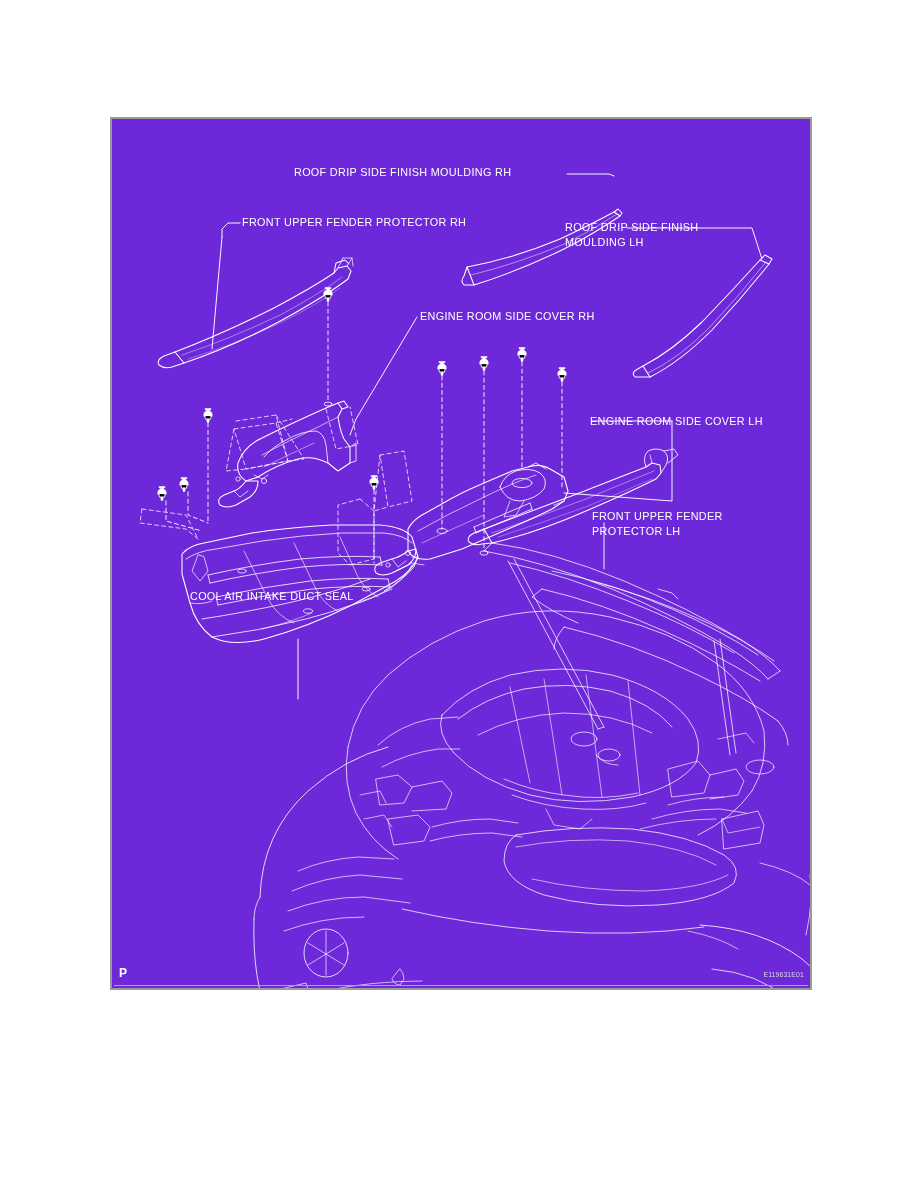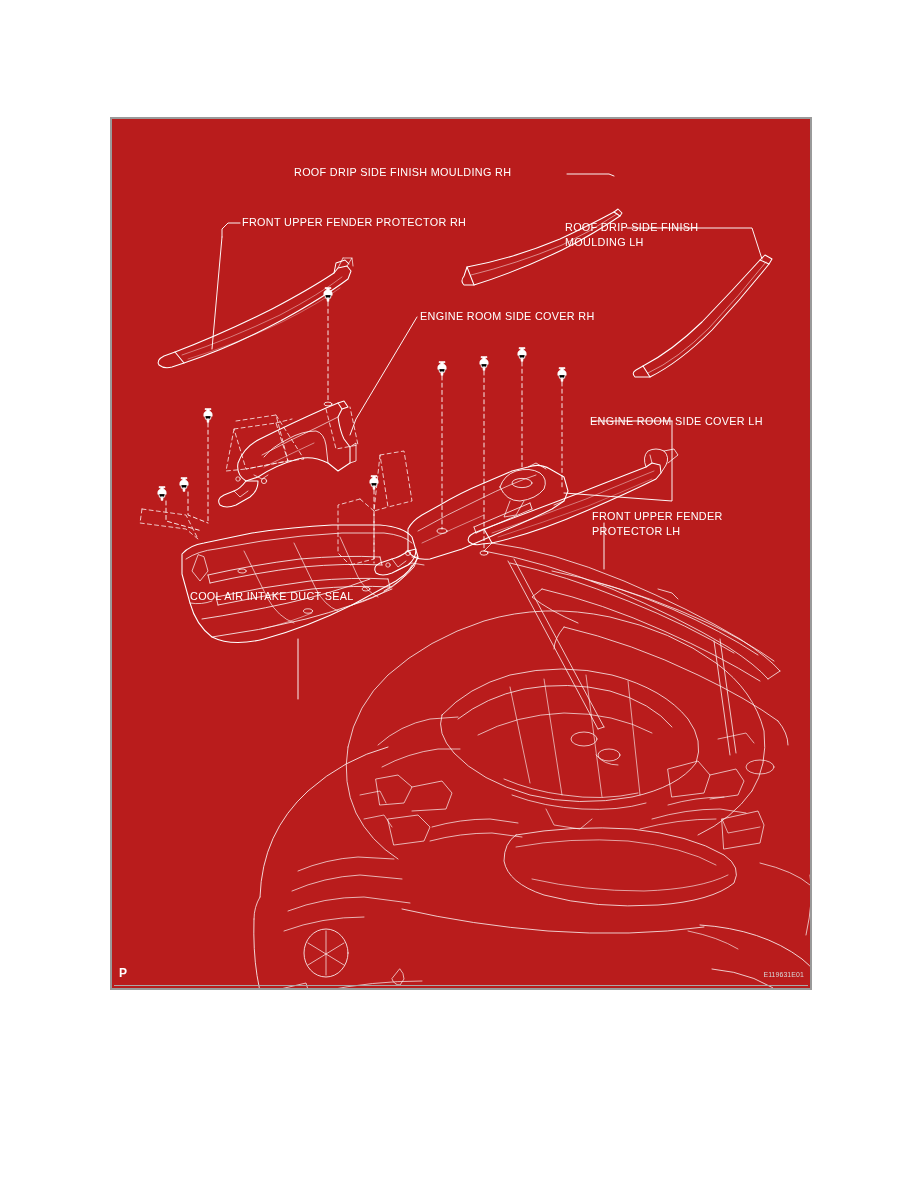--- a/index.html
+++ b/index.html
@@ -16,21 +16,21 @@
     overflow: hidden;
   }
 
   
   #figure-panel {
     position: absolute;
     left: 110px;
     top: 117px;
     width: 702px;
     height: 873px;
-    background: #b91c1c;
+    background: #6d28d9;
     border: 2px solid #9a9a9a;
     box-sizing: border-box;
   }
 
   #figure-stage {
     position: absolute;
     inset: 0;
     overflow: hidden;
   }
 

